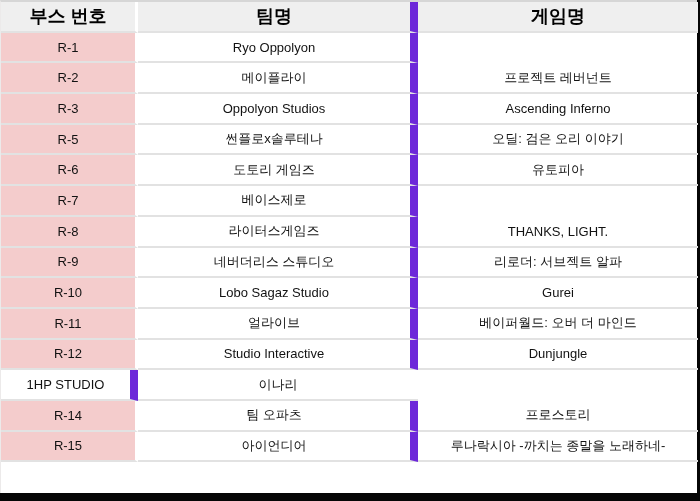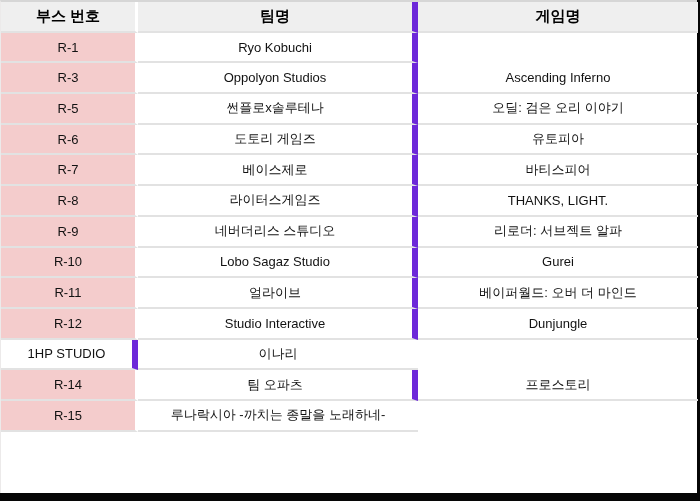--- a/index.html
+++ b/index.html
@@ -28,62 +28,66 @@
     align-items: center;
     justify-content: center;
     font-size: 13px;
     color: #121212;
     border-bottom: 2px solid #e2e2e2;
     white-space: nowrap;
     overflow: hidden;
     text-align: center;
   }
   .col1 { border-right: 3px solid #ffffff; }
-  .col2 { border-right: 6px solid #6d28d9; }
+  .col2 { border-right: 8px solid #6d28d9; }
   .header-row .cell {
     background: #efefef;
     font-weight: bold;
-    font-size: 15px;
+    font-size: 18px;
     color: #000000;
   }
   .body-row .col1 { background: #f4cccc; }
 </style>
 </head>
 <body>
 
 <div class="table">
   <div class="row header-row">
     <div class="cell col1">부스 번호</div>
     <div class="cell col2">팀명</div>
     <div class="cell col3">게임명</div>
   </div>
 
 <div class="row body-row">
       <div class="cell col1">R-1</div>
-      <div class="cell col2">Ryo Kobuchi</div>
+      <div class="cell col2">Ryo Oppolyon</div>
+    </div>
+    <div class="row body-row">
+      <div class="cell col1">R-2</div>
+      <div class="cell col2">메이플라이</div>
+      <div class="cell col3">프로젝트 레버넌트</div>
     </div>
     <div class="row body-row">
       <div class="cell col1">R-3</div>
       <div class="cell col2">Oppolyon Studios</div>
       <div class="cell col3">Ascending Inferno</div>
     </div>
     <div class="row body-row">
       <div class="cell col1">R-5</div>
       <div class="cell col2">썬플로x솔루테나</div>
       <div class="cell col3">오딜: 검은 오리 이야기</div>
     </div>
     <div class="row body-row">
       <div class="cell col1">R-6</div>
       <div class="cell col2">도토리 게임즈</div>
       <div class="cell col3">유토피아</div>
     </div>
     <div class="row body-row">
       <div class="cell col1">R-7</div>
       <div class="cell col2">베이스제로</div>
-      <div class="cell col3">바티스피어</div>
     </div>
     <div class="row body-row">
       <div class="cell col1">R-8</div>
       <div class="cell col2">라이터스게임즈</div>
       <div class="cell col3">THANKS, LIGHT.</div>
     </div>
     <div class="row body-row">
       <div class="cell col1">R-9</div>
       <div class="cell col2">네버더리스 스튜디오</div>
       <div class="cell col3">리로더: 서브젝트 알파</div>
@@ -107,15 +111,16 @@
       <div class="cell col2">1HP STUDIO</div>
       <div class="cell col3">이나리</div>
     </div>
     <div class="row body-row">
       <div class="cell col1">R-14</div>
       <div class="cell col2">팀 오파츠</div>
       <div class="cell col3">프로스토리</div>
     </div>
     <div class="row body-row">
       <div class="cell col1">R-15</div>
+      <div class="cell col2">아이언디어</div>
       <div class="cell col3">루나락시아 -까치는 종말을 노래하네-</div>
     </div>
   </div>
 
 </body></html>

